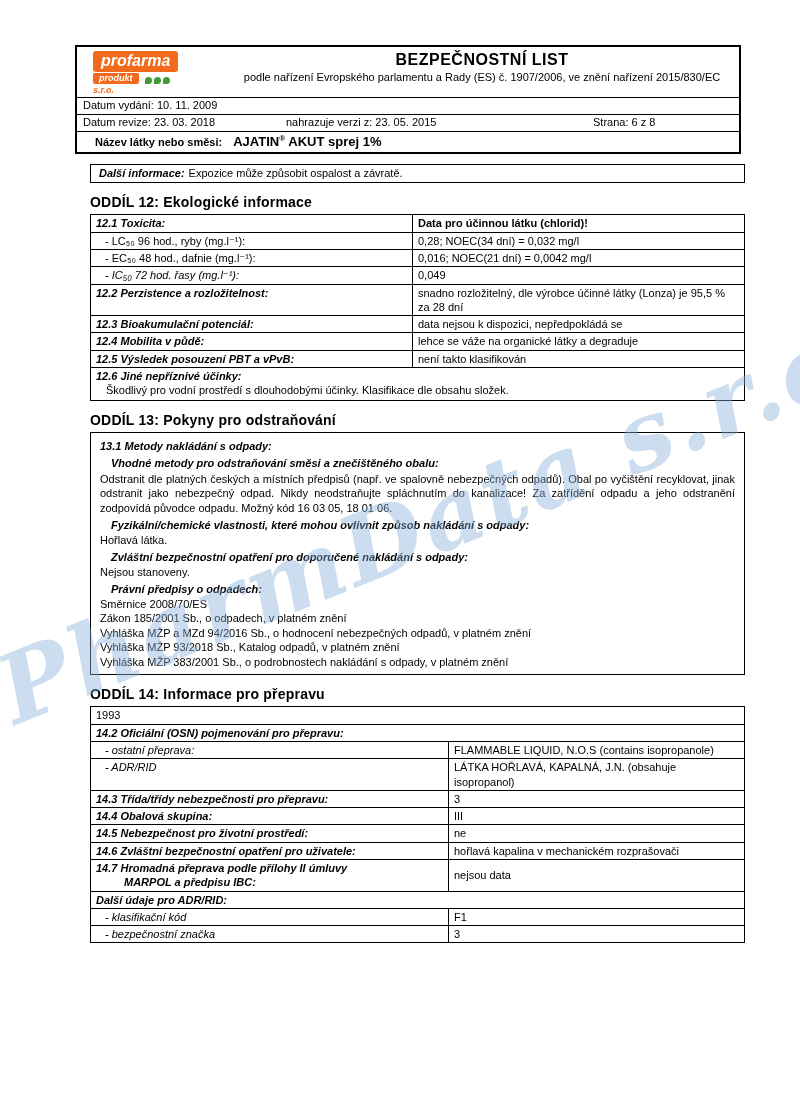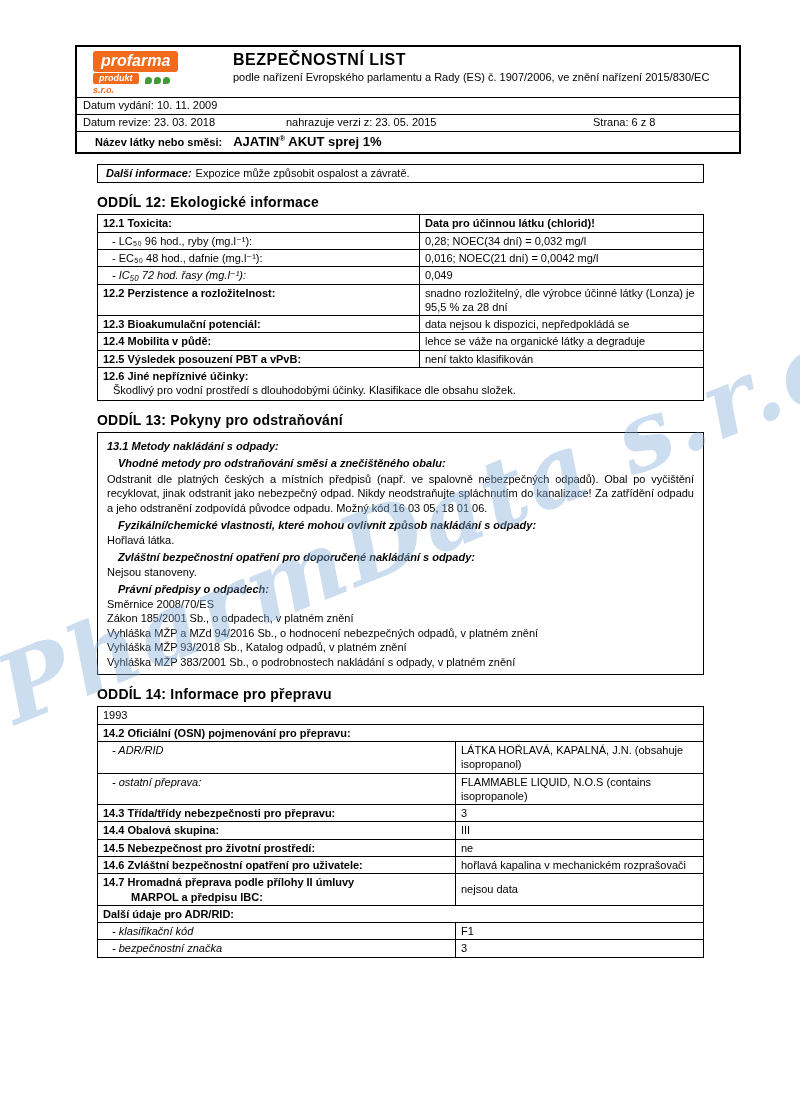--- a/index.html
+++ b/index.html
@@ -20,52 +20,52 @@
   .logo-cell { width:148px; padding:4px 6px 2px 16px; }
   .logo-main { background:#f26a1b; color:#fff; font-weight:bold; font-style:italic;
     font-size:16px; padding:1px 8px 2px; border-radius:3px; display:inline-block; }
   .logo-subrow { display:flex; align-items:flex-end; margin-top:1px; }
   .logo-sub { background:#f26a1b; color:#fff; font-weight:bold; font-style:italic;
     font-size:9px; padding:0 6px 1px; border-radius:2px; display:inline-block; }
   .leaf-dots { display:inline-flex; margin-left:4px; }
   .leaf-dots i { width:7px; height:7px; border-radius:50% 50% 50% 0; background:#3f9c35;
     display:inline-block; margin-left:2px; }
   .logo-sro { color:#f26a1b; font-weight:bold; font-style:italic; font-size:9px; margin-top:1px; }
-  .title-wrap { flex:1; text-align:left; padding:4px 8px 2px; }
+  .title-wrap { flex:1; text-align:center; padding:4px 8px 2px; }
   .doc-title { font-weight:bold; font-size:16px; letter-spacing:.5px; }
   .doc-subtitle { font-size:11px; margin-top:2px; line-height:1.2; }
 
   .hrow { border-top:1px solid #000; font-size:11px; padding:1px 6px; min-height:17px; }
   .hrow.triple { display:flex; }
   .hrow.triple .c1 { width:203px; }
   .hrow.triple .c2 { width:307px; }
   .hrow.triple .c3 { flex:1; }
   .hrow.nazev { padding:2px 6px 3px; }
   .nlab { font-weight:bold; font-size:11px;margin-left:12px; }
   .nname { font-weight:bold; font-size:13px; margin-left:8px; }
   .nname sup { font-size:8px; vertical-align:super; }
 
   
-  .inner { margin-left:22px; width:607px; position:relative; }
+  .inner { margin-left:15px; width:655px; position:relative; }
 
   .info-box { margin-top:10px; border:1.5px solid #000; padding:2px 8px 3px; font-size:11px; }
   .info-box .lab { font-weight:bold; font-style:italic; margin-right:4px; }
 
   h2.sect { margin:11px 0 4px; font-size:14px; font-weight:bold;
     letter-spacing:.2px; }
 
   .tbl { border:1.5px solid #000; }
   .trow { display:flex; border-top:1px solid #000; font-size:11px; line-height:1.3; }
   .trow:first-child { border-top:0; }
   .tl { border-right:1px solid #000; padding:1px 5px; }
   .s12 .tl { width:322px; }
   .s14 .tl { width:358px; }
   .tr { flex:1; padding:1px 5px; }
   .trv { flex:1; padding:1px 5px; display:flex; align-items:center; }
-  .bi { font-weight:bold; }
+  .bi { font-weight:bold; font-style:italic; }
   .b { font-weight:bold; }
   .it { font-style:italic; }
   .ind { padding-left:14px; }
   .full { padding:1px 5px; width:100%; }
   .blockrow { display:block; padding:1px 5px 2px; }
   .blockrow .sub { padding-left:10px; }
   .l2 { padding-left:28px; }
 
   .box13 { border:1.5px solid #000; padding:3px 9px 5px; font-size:11px; line-height:1.32; }
   .box13 .sh { font-weight:bold; font-style:italic; margin-top:3px; }
@@ -177,26 +177,26 @@
 
     <h2 class="sect">ODDÍL 14: Informace pro přepravu</h2>
     <div class="tbl s14">
       <div class="trow">
         <div class="tr">1993</div>
       </div>
       <div class="trow">
         <div class="full bi">14.2 Oficiální (OSN) pojmenování pro přepravu:</div>
       </div>
       <div class="trow">
+        <div class="tl it ind">- ostatní přeprava:</div>
+        <div class="tr">FLAMMABLE LIQUID, N.O.S (contains isopropanole)</div>
+      </div>
+      <div class="trow">
         <div class="tl it ind">- ADR/RID</div>
         <div class="tr">LÁTKA HOŘLAVÁ, KAPALNÁ, J.N. (obsahuje isopropanol)</div>
-      </div>
-      <div class="trow">
-        <div class="tl it ind">- ostatní přeprava:</div>
-        <div class="tr">FLAMMABLE LIQUID, N.O.S (contains isopropanole)</div>
       </div>
       <div class="trow">
         <div class="tl bi">14.3 Třída/třídy nebezpečnosti pro přepravu:</div>
         <div class="tr">3</div>
       </div>
       <div class="trow">
         <div class="tl bi">14.4 Obalová skupina:</div>
         <div class="tr">III</div>
       </div>
       <div class="trow">

